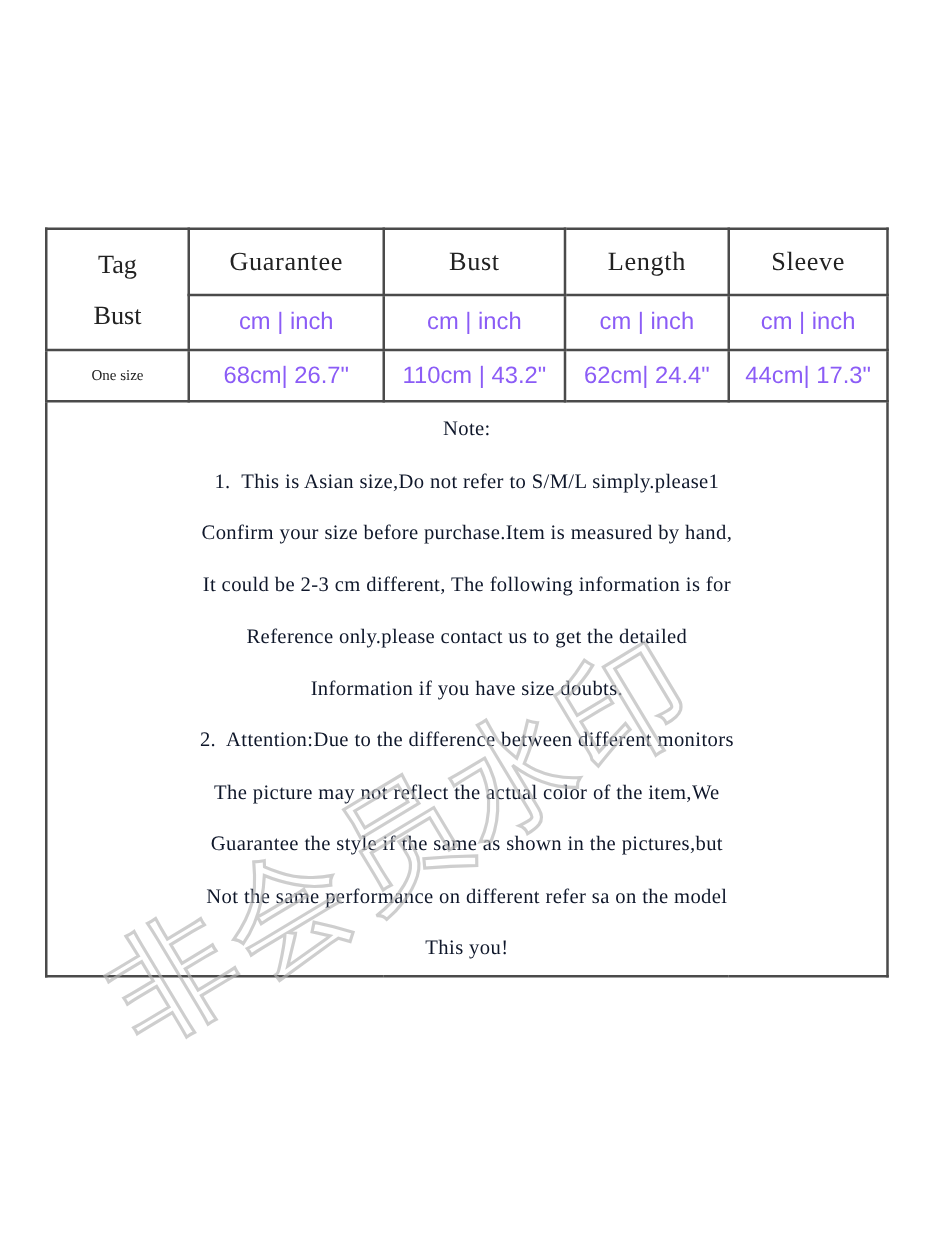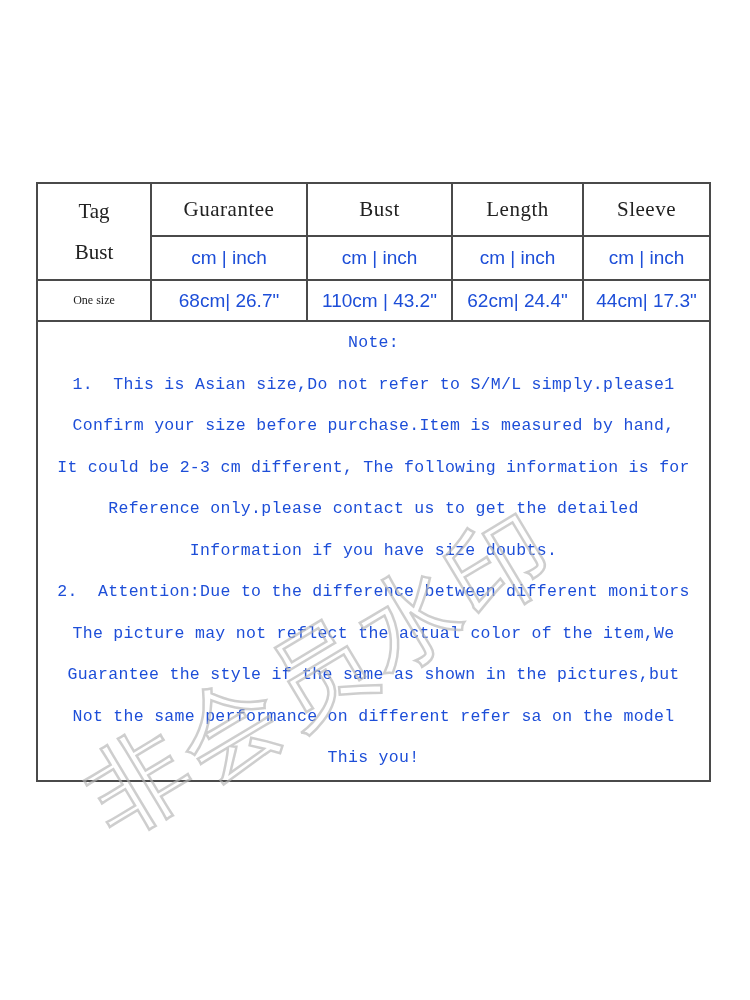--- a/index.html
+++ b/index.html
@@ -43,36 +43,36 @@
   }
   .tag-cell {
     font-family: "Liberation Serif", serif;
     font-size: 21px;
   }
   .tag-cell .tag-line { line-height: 41px; }
 
   .unit-cell, .val-cell {
     font-family: "Liberation Sans", sans-serif;
     font-size: 19px;
-    color: #1d4ed8;
+    color: #8b5cf6;
   }
   .label-cell {
     font-family: "Liberation Serif", serif;
     font-size: 12px;
   }
 
   .note-cell { padding-top: 1px; }
   .note-line {
-    font-family: Liberation Mono, monospace;
+    font-family: Liberation Serif, serif;
     font-size: 16.5px;
     line-height: 41.5px;
     text-align: center;
     white-space: pre-wrap;
     letter-spacing: 0.3px;
-    color: #1d4ed8;
+    color: #0f172a;
   }
 
   .watermark {
     position: absolute;
     left: 322px;
     top: 674px;
     transform: translate(-50%, -50%) rotate(-31deg);
     transform-origin: center center;
     font-family: "DejaVu Sans", sans-serif;
     font-size: 100px;

